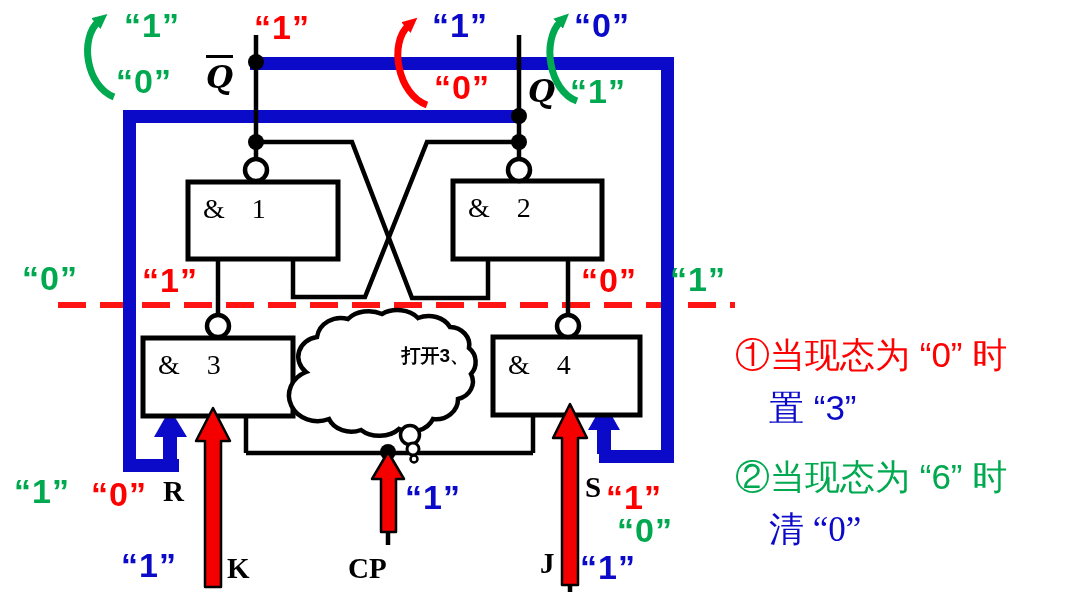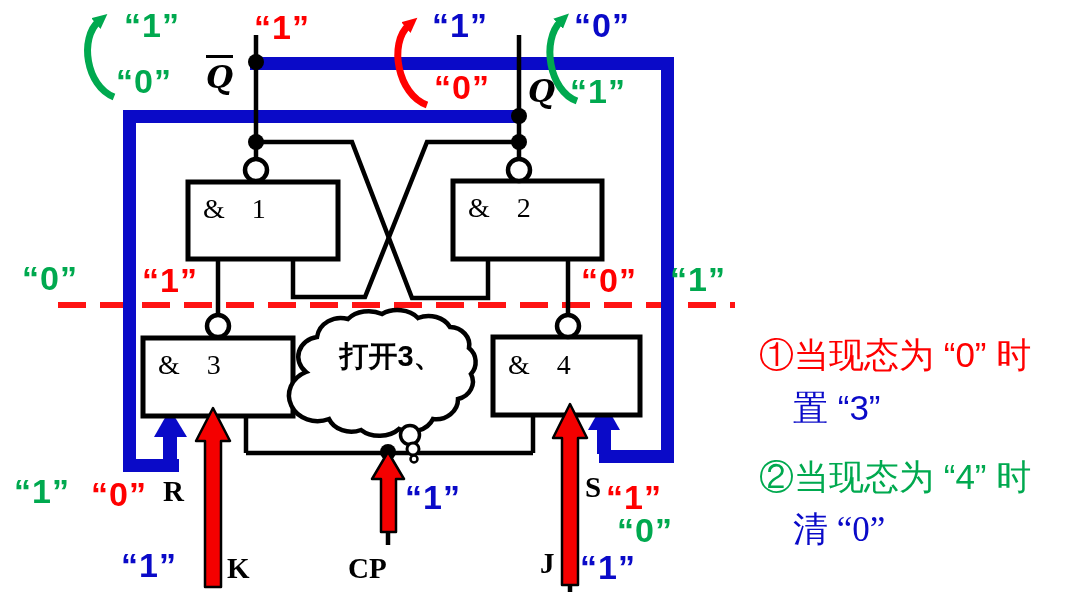--- a/index.html
+++ b/index.html
@@ -11,23 +11,23 @@
   .g{color:#00a94f;}
   .r{color:#ff0000;}
   .b{color:#0a0ac8;}
   .port{position:absolute;line-height:1;white-space:nowrap;color:#000;
         font-family:"Liberation Serif",serif;font-weight:bold;font-size:29px;}
   .qlab{position:absolute;line-height:1;color:#000;
         font-family:"DejaVu Serif",serif;font-style:italic;font-size:31px;font-weight:bold;}
   .overbar{border-top:3px solid #000;padding-top:1px;}
   .gate-label{position:absolute;line-height:1;color:#000;
         font-family:"Liberation Serif",serif;font-size:28px;letter-spacing:10px;}
-  .cloud-text{position:absolute;left:313px;top:338px;width:156px;text-align:center;
-        color:#000;font-weight:bold;font-size:29px;line-height:36px;}
-  .note{position:absolute;line-height:1.05;font-size:35px;white-space:nowrap;margin-left:24px;}
+  .cloud-text{position:absolute;left:313px;top:338px;width:156px;text-align:right;
+        color:#000;font-weight:bold;font-size:19px;line-height:36px;}
+  .note{position:absolute;line-height:1.05;font-size:35px;white-space:nowrap;}
 </style>
 </head>
 <body>
 
 <div id="stage">
 
   <svg id="circuit-svg" width="1074" height="608" viewBox="0 0 1074 608">
     <defs>
       <marker id="ah-green" markerUnits="userSpaceOnUse" markerWidth="30" markerHeight="30" refX="4" refY="7" orient="auto">
         <path d="M0,0 L15,7 L0,14 z" fill="#00a94f"></path>
@@ -157,16 +157,16 @@
   <div class="lbl b" style="left:405px;top:480px;">“1”</div>
 
   <div class="port" style="left:540px;top:549px;">J</div>
   <div class="lbl b" style="left:580px;top:550px;">“1”</div>
   <div class="port" style="left:585px;top:473px;">S</div>
   <div class="lbl r" style="left:606px;top:480px;">“1”</div>
   <div class="lbl g" style="left:617px;top:513px;">“0”</div>
 
   <div class="note r" style="left:735px;top:337px;">①当现态为 “0” 时</div>
   <div class="note b" style="left:769px;top:390px;">置 “3”</div>
-  <div class="note g" style="left:735px;top:459px;">②当现态为 “4” 时</div>
+  <div class="note g" style="left:735px;top:459px;">②当现态为 “6” 时</div>
   <div class="note b" style="left:769px;top:512px;font-family:Liberation Serif, serif;">清 “0”</div>
 
 </div>
 
 </body></html>

